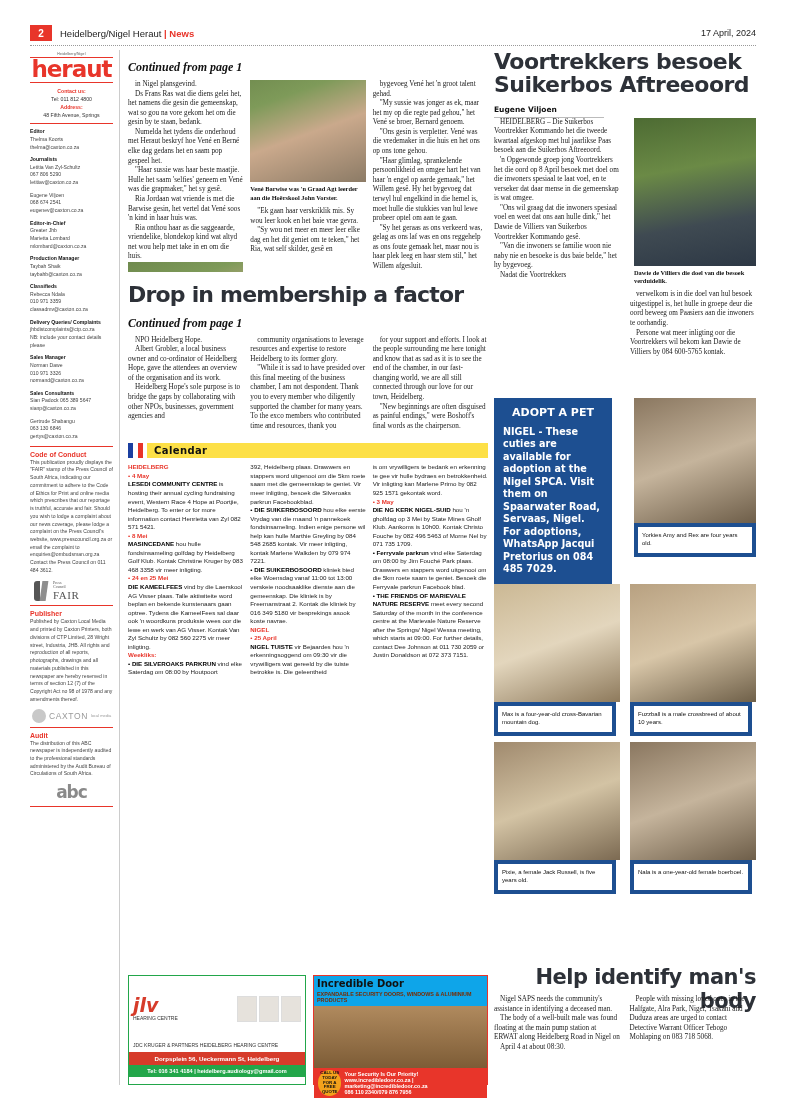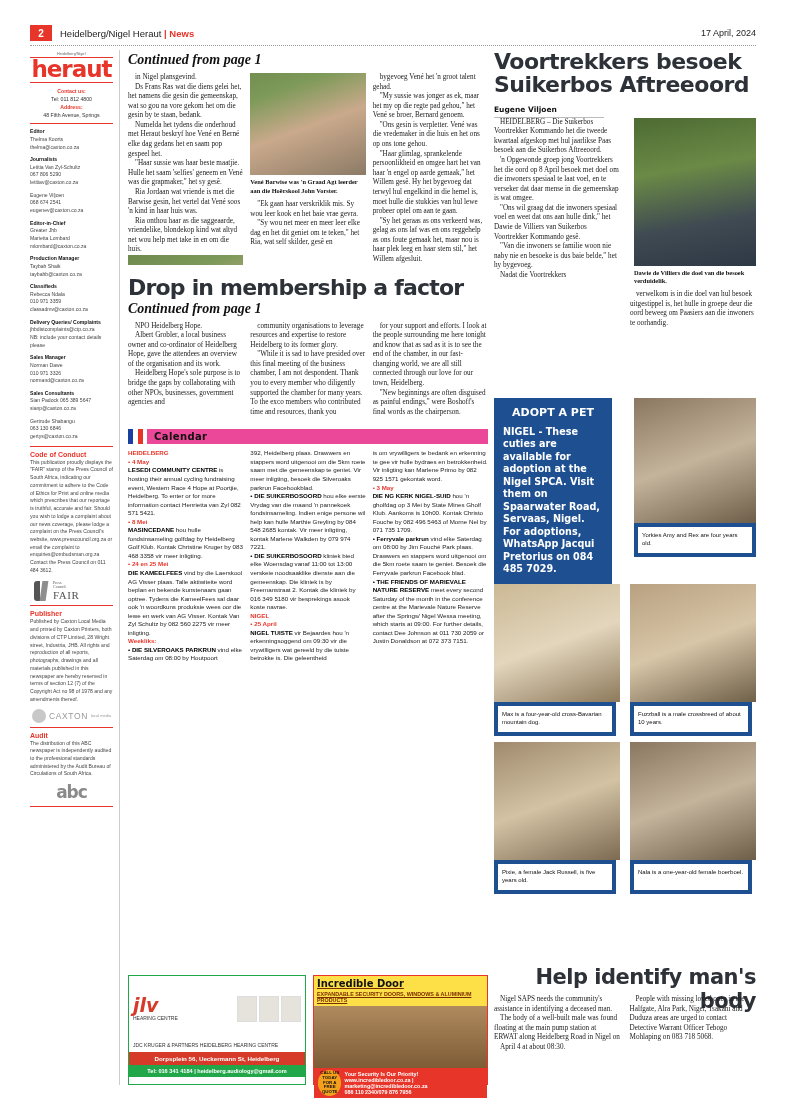--- a/index.html
+++ b/index.html
@@ -102,22 +102,22 @@
   .maincol {
     position: absolute; left: 128px; top: 50px; width: 360px;
   }
   .headline-main {
     font-family: "DejaVu Sans", sans-serif;
     font-weight: bold; font-size: 34px; line-height: 0.96;
     letter-spacing: -1.1px; color: #2d3138;
   }
   .contfrom {
     font-family: "Liberation Serif", serif;
-    font-style: italic; font-weight: bold; font-size: 14px;
-    color: #111; margin-top: 2px;
+    font-style: italic; font-weight: bold; font-size: 12px;
+    color: #111; margin-top: 10px;
   }
   .cols3 {
     column-count: 3; column-gap: 7px; margin-top: 5px;
     font-family: "Liberation Serif", serif;
     font-size: 7.2px; line-height: 1.33; color: #1a1a1a;
     text-align: left; hyphens: auto;
   }
   .cols3 p { text-indent: 7px; }
   .photo-ph {
     width: 100%; height: 112px;
@@ -138,21 +138,21 @@
   
   .cal-header {
     display: flex; align-items: center; margin-top: 12px; height: 15px;
   }
   .cal-flag { display: flex; height: 15px; margin-right: 4px; }
   .cal-flag i { display:block; width: 5px; height: 15px; }
   .cal-flag i:nth-child(1){ background:#1b3fa0;}
   .cal-flag i:nth-child(2){ background:#fff;}
   .cal-flag i:nth-child(3){ background:#e8352a;}
   .cal-bar {
-    flex: 1; background: #ec4899; height: 15px;
+    flex: 1; background: #fde047; height: 15px;
     display: flex; align-items: center; padding-left: 7px;
     font-family: "DejaVu Sans", sans-serif;
     font-size: 10px; font-weight: bold; color: #111; letter-spacing: .4px;
   }
   .cal-cols {
     column-count: 3; column-gap: 7px; margin-top: 5px;
     font-size: 6.2px; line-height: 1.38; color: #1a1a1a;
   }
   .cal-cols .town { color: #e8352a; font-weight: bold; }
   .cal-cols .dt { color: #e8352a; font-weight: bold; }
@@ -178,22 +178,22 @@
   }
   .ad-h-tel {
     background:#22a64a; color:#fff; font-size:5.6px; font-weight:bold;
     padding: 3px 4px; text-align:center;
   }
   .ad-door {
     position: absolute; left: 313px; top: 975px; width: 175px; height: 110px;
     border: 1.5px solid #e8352a; background:#fff;
   }
   .ad-d-top {
-    background:#fde047; color:#7a2b00; font-size:5.4px; font-weight:bold;
-    padding:2px 3px; line-height:1.25;text-decoration:underline;
+    background:#0ea5e9; color:#7a2b00; font-size:5.4px; font-weight:bold;
+    padding:2px 3px; line-height:1.25;
   }
   .ad-d-title { font-family:"DejaVu Sans",sans-serif; font-size:10px; color:#111; font-weight:bold; }
   .ad-d-body { height: 62px; display:flex; }
   .ad-d-img { flex:1; background: linear-gradient(180deg,#b08a5e,#7d5c36); }
   .ad-d-bot {
     background:#e8352a; color:#fff; font-size:5.4px; font-weight:bold;
     padding:2px 4px; display:flex; align-items:center; gap:3px;
   }
   .ad-d-bub {
     background:#f3a11c; color:#111; font-size:4.4px; font-weight:bold;
@@ -522,20 +522,21 @@
       <div class="r-cap">Dawie de Villiers die doel van die besoek verduidelik.</div>
       <div id="ra-c1" style="width:126px;">
           <p>HEIDELBERG – Die Suikerbos Voortrekker Kommando het die tweede kwartaal afgeskop met hul jaarlikse Paas besoek aan die Suikerbos Aftreeoord.</p>
           <p>'n Opgewonde groep jong Voortrekkers het die oord op 8 April besoek met doel om die inwoners spesiaal te laat voel, en te verseker dat daar mense in die gemeenskap is wat omgee.</p>
           <p>"Ons wil graag dat die inwoners spesiaal voel en weet dat ons aan hulle dink," het Dawie de Villiers van Suikerbos Voortrekker Kommando gesê.</p>
           <p>"Van die inwoners se familie woon nie naby nie en besoeke is dus baie belde," het hy bygevoeg.</p>
           <p>Nadat die Voortrekkers</p>
         </div>
       <div id="ra-c2" style="width:126px; float:right; clear:right;">
           <p>verwelkom is in die doel van hul besoek uitgestippel is, het hulle in groepe deur die oord beweeg om Paasiers aan die inwoners te oorhandig.</p>
+          <p>Persone wat meer inligting oor die Voortrekkers wil bekom kan Dawie de Villiers by 084 600-5765 kontak.</p>
         </div>
     </div>
   </div>
 
   <div class="adopt-wrap">
     <div style="display:flex; gap:22px;">
       <div class="adopt-box">
         <div class="adopt-title">ADOPT A PET</div>
         <div class="adopt-body">NIGEL - These cuties are available for adoption at the Nigel SPCA. Visit them on Spaarwater Road, Servaas, Nigel. For adoptions, WhatsApp Jacqui Pretorius on 084 485 7029.</div>
       </div>

